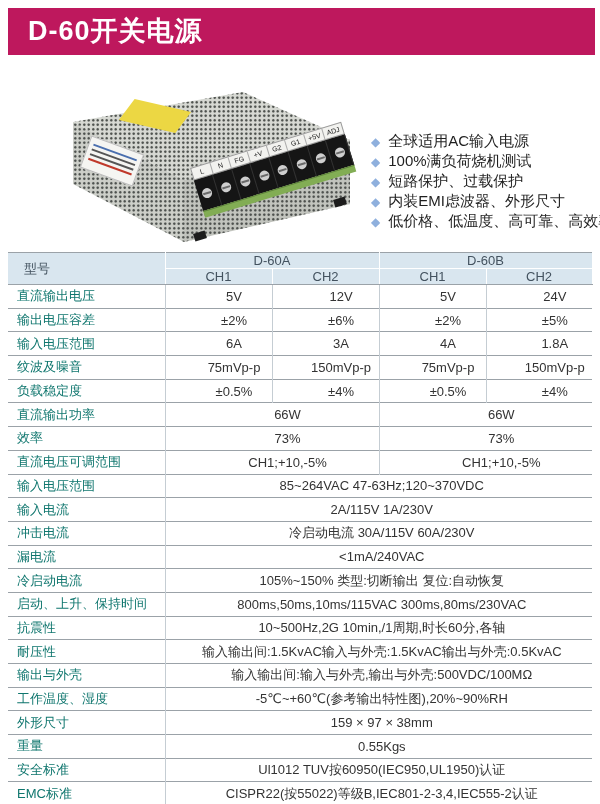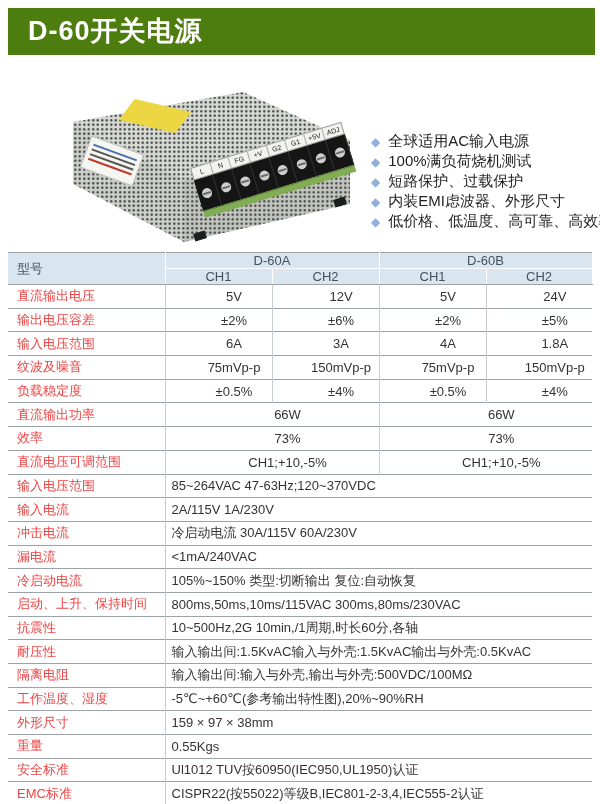--- a/index.html
+++ b/index.html
@@ -2,21 +2,21 @@
 <html><head>
 <meta charset="utf-8">
 <style>
   * { margin:0; padding:0; box-sizing:border-box; }
   html,body { width:600px; height:804px; background:#fff;
     font-family:"Liberation Sans","DejaVu Sans",sans-serif; color:#333; }
   #page { position:relative; width:600px; height:804px; background:#fff; overflow:hidden; }
 
   
   .banner { position:absolute; left:8px; top:8px; width:587px; height:47px;
-    background:#4d7c0f; }
+    background:#be185d; }
   .banner h1 { font-size:27px; line-height:47px; padding-left:20px;
     font-weight:bold; color:#fff; letter-spacing:1px; }
 
   
   .photo { position:absolute; left:28px; top:82px; width:324px; height:162px; }
   .face { position:absolute; left:0; top:0; width:100%; height:100%;
     background-image:radial-gradient(circle,#474b48 1.1px,transparent 1.35px);
     background-size:4.5px 4.5px; }
   .face-top { background-color:#d7d9d3;
     clip-path:polygon(45px 40px,215px 10px,322px 58px,156px 98px); }
@@ -51,31 +51,31 @@
   .feature { height:20px; line-height:20px; font-size:15px; color:#1f1f1f;
     white-space:nowrap; }
   .feature .dia { color:#8fb0dd; font-size:12px; margin-right:8px; }
 
   
   table.spec { position:absolute; left:8px; top:252px; width:584px;
     border-collapse:collapse; table-layout:fixed; font-size:13px; }
   .spec td { overflow:hidden; white-space:nowrap; }
   .spec .hrow td { height:14px; font-size:13px; }
   .th { background:#d9e6ef; color:#43525f; text-align:center; }
-  .th-model { text-align:left; padding-left:9px;
+  .th-model { text-align:left; padding-left:16px;
     border-top:1px solid #9ba2a8; border-bottom:1px solid #9ba2a8; border-right:1px solid #fff; }
   .th-series { border-top:1px solid #9ba2a8; border-bottom:1px solid #fff;
     border-left:1px solid #fff; border-right:1px solid #fff; }
   .th-ch { border-top:1px solid #fff; border-bottom:1px solid #9ba2a8;
     border-left:1px solid #fff; border-right:1px solid #fff;text-align:center; }
   .drow td { height:23.7px; border-top:1px solid #9ba2a8; }
   .drow:last-child td { border-bottom:1px solid #9ba2a8; }
-  .lbl { text-align:left; padding-left:9px; color:#ef4444; }
+  .lbl { text-align:left; padding-left:9px; color:#0f766e; }
   .val { text-align:center; border-left:1px solid #c5cdd3; color:#333;padding-left:31px; }
-  .val.full { text-align:left; padding-left:6px; }
+  .val.full { text-align:center; padding-left:6px; }
 </style>
 </head>
 <body>
 
 <div id="page">
 
   <div class="banner">
     <h1>D-60开关电源</h1>
   </div>
 
@@ -239,21 +239,21 @@
         </tr>
         <tr class="drow">
           <td class="lbl">抗震性</td>
           <td colspan="4" class="val full">10~500Hz,2G 10min,/1周期,时长60分,各轴</td>
         </tr>
         <tr class="drow">
           <td class="lbl">耐压性</td>
           <td colspan="4" class="val full">输入输出间:1.5KvAC输入与外壳:1.5KvAC输出与外壳:0.5KvAC</td>
         </tr>
         <tr class="drow">
-          <td class="lbl">隔离电阻</td>
+          <td class="lbl">输出与外壳</td>
           <td colspan="4" class="val full">输入输出间:输入与外壳,输出与外壳:500VDC/100MΩ</td>
         </tr>
         <tr class="drow">
           <td class="lbl">工作温度、湿度</td>
           <td colspan="4" class="val full">-5℃~+60℃(参考输出特性图),20%~90%RH</td>
         </tr>
         <tr class="drow">
           <td class="lbl">外形尺寸</td>
           <td colspan="4" class="val full">159 × 97 × 38mm</td>
         </tr>

